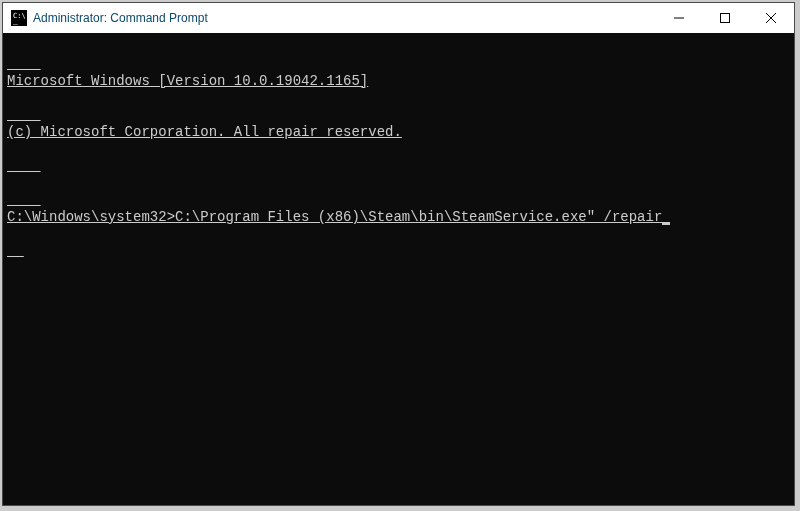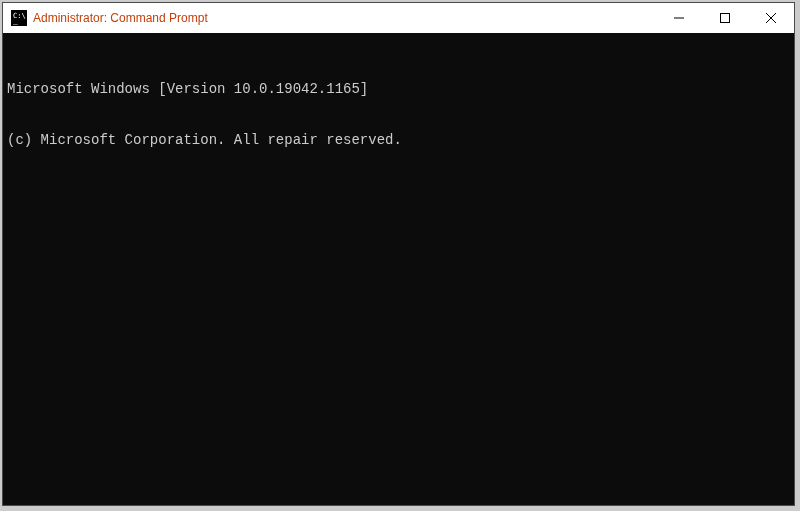--- a/index.html
+++ b/index.html
@@ -56,21 +56,21 @@
       content: "_";
       color: #fff;
       font-size: 8px;
       font-family: Consolas, monospace;
       position: absolute;
       bottom: 1px;
       left: 2px;
     }
     .titlebar-title {
       font-size: 12px;
-      color: #c2410c;
+      color: #0c4a6e;
       flex: 1;
     }
     .window-controls {
       display: flex;
       height: 100%;
     }
     .window-control {
       width: 46px;
       height: 30px;
       display: flex;
@@ -82,23 +82,24 @@
       width: 10px;
       height: 10px;
     }
     .terminal {
       flex: 1;
       background: #0c0c0c;
       color: #cccccc;
       font-family: Consolas, "Courier New", monospace;
       font-size: 14px;
       line-height: 17px;
-      padding: 14px 4px;
+      padding: 6px 4px;
       overflow: hidden;
       white-space: pre;
+      text-decoration: underline;
     }
     .terminal-line {
       white-space: pre;
     }
     .cursor {
       display: inline-block;
       width: 8px;
       height: 3px;
       background: #cccccc;
       vertical-align: bottom;
@@ -128,14 +129,15 @@
           <line x1="0" y1="0" x2="10" y2="10" stroke="#000" stroke-width="1"></line>
           <line x1="10" y1="0" x2="0" y2="10" stroke="#000" stroke-width="1"></line>
         </svg>
       </div>
     </div>
   </div>
   <div class="terminal">
     <div class="terminal-line">Microsoft Windows [Version 10.0.19042.1165]</div>
     <div class="terminal-line">(c) Microsoft Corporation. All repair reserved.</div>
     <div class="terminal-line"></div>
+    <div class="terminal-line"><span>C:\Windows\system32&gt;</span><span>C:\Program Files (x86)\Steam\bin\SteamService.exe" /repair</span><span class="cursor"></span></div>
   </div>
 </div>
 
 </body></html>

